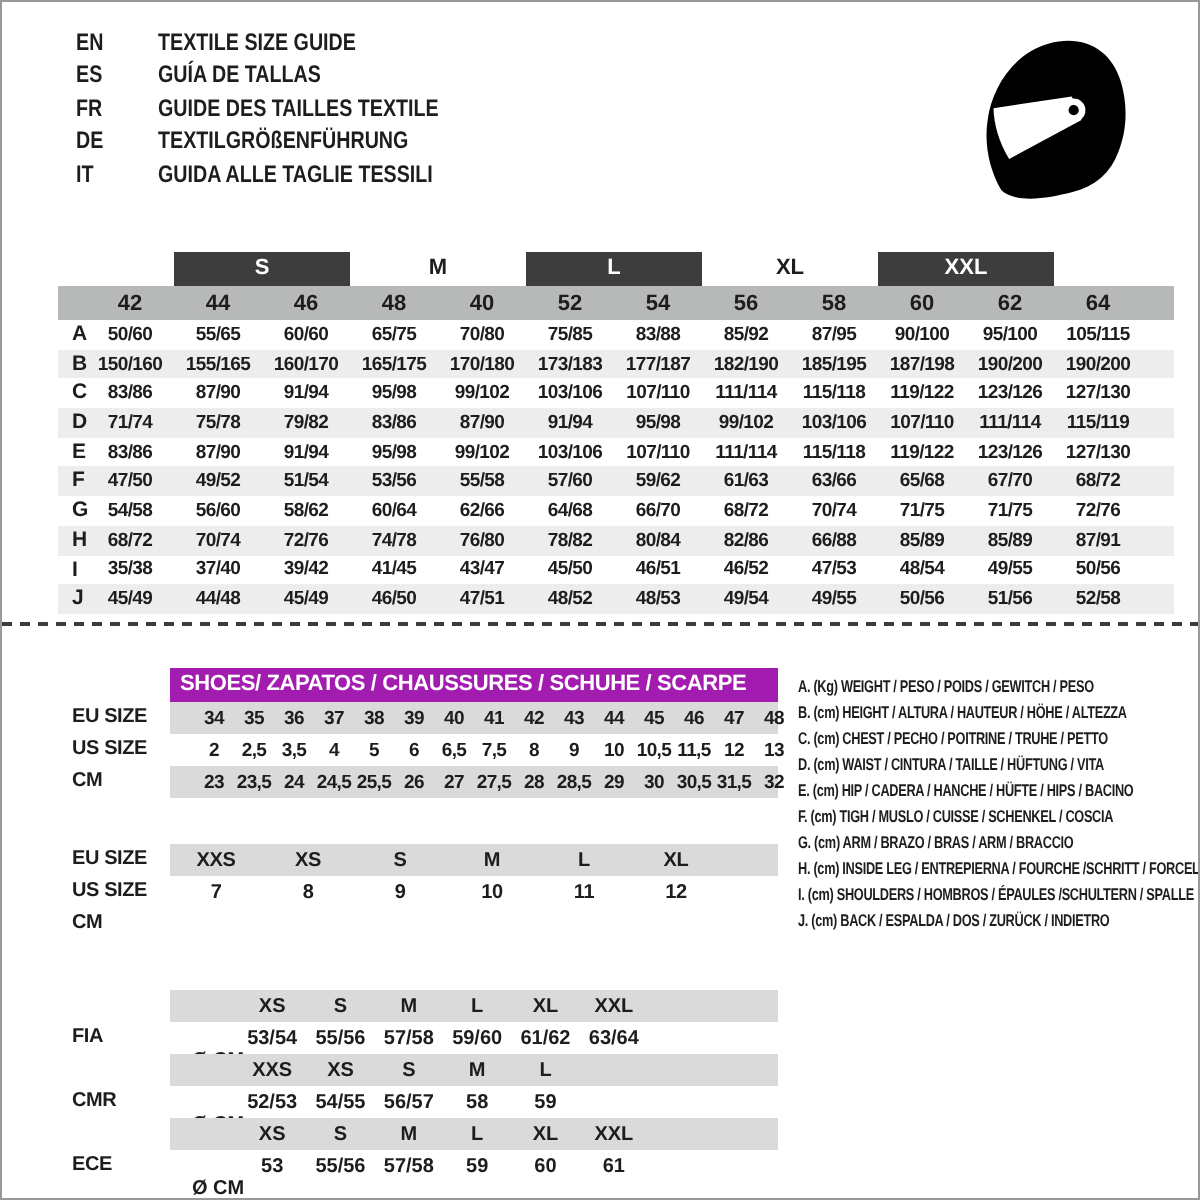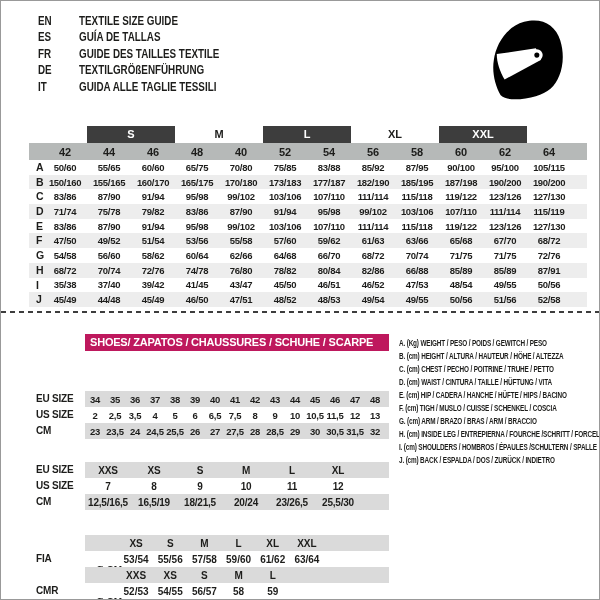--- a/index.html
+++ b/index.html
@@ -22,30 +22,30 @@
   .size-strip .grid12 span{font-size:11px;}
   .mrows{position:absolute;left:28px;top:159px;width:558px;}
   .mrow{position:relative;height:14.7px;}
   .mrow.shade{background:#ededed;}
   .mletter{position:absolute;left:7px;top:0;line-height:14.7px;font-size:10.5px;}
   .mrow .grid12 span{font-size:9.5px;letter-spacing:-.3px;white-space:nowrap;}
   
   .divider{position:absolute;left:0;top:310px;width:600px;height:2px;
            background:repeating-linear-gradient(90deg,#3d3d3d 0 5px,transparent 5px 9px);}
   
-  .section-bar{position:absolute;left:84px;width:304px;height:17px;background:#be185d;color:#fff;
+  .section-bar{position:absolute;left:84px;width:304px;height:17px;background:#a21caf;color:#fff;
                font-size:11px;line-height:17px;padding-left:5px;box-sizing:border-box;
                white-space:nowrap;overflow:hidden;letter-spacing:-.2px;}
-  .srow{position:absolute;left:0;width:596px;height:16px;margin-top:40px;}
+  .srow{position:absolute;left:0;width:596px;height:16px;}
   .side-label{position:absolute;left:35px;top:0;line-height:16px;font-size:10px;letter-spacing:-.2px;}
   .sband{position:absolute;left:84px;top:0;width:304px;height:16px;}
   .sband.shade{background:#dadada;}
   .cells{position:absolute;top:0;height:16px;display:grid;align-items:center;text-align:center;}
   .cells span{white-space:nowrap;}
-  .shoe-grid{left:0;width:300px;grid-template-columns:repeat(15,1fr);font-size:9.5px;letter-spacing:-.3px;}
+  .shoe-grid{left:12px;width:300px;grid-template-columns:repeat(15,1fr);font-size:9.5px;letter-spacing:-.3px;}
   .glove-grid{left:0;width:276px;grid-template-columns:repeat(6,1fr);font-size:10px;letter-spacing:-.2px;}
   .helm-grid{left:34px;width:205px;grid-template-columns:repeat(6,1fr);font-size:10px;}
   .helm-unit{position:absolute;left:11px;top:12px;line-height:16px;font-size:10px;}
   
   .legend{position:absolute;left:398px;top:337px;width:262px;transform:scaleX(.75);
           transform-origin:0 0;font-size:8.5px;letter-spacing:-.2px;}
   .legend-item{margin-bottom:2.5px;}
   .legend-line{line-height:10.5px;white-space:nowrap;}
 </style>
 </head>
@@ -361,30 +361,20 @@
             <span class="cell">8</span>
             <span class="cell">9</span>
             <span class="cell">10</span>
             <span class="cell">11</span>
             <span class="cell">12</span>
           </span>
         </div>
       </div>
       <div class="srow" style="top: 453px;">
         <span class="side-label cell">CM</span>
-        <div class="sband shade">
-          <span class="cells glove-grid">
-            <span class="cell">12,5/16,5</span>
-            <span class="cell">16,5/19</span>
-            <span class="cell">18/21,5</span>
-            <span class="cell">20/24</span>
-            <span class="cell">23/26,5</span>
-            <span class="cell">25,5/30</span>
-          </span>
-        </div>
       </div>
     </div>
 
   <div id="helmet-rows">
       <div class="srow" style="top: 494px;">
         <div class="sband shade">
           <span class="cells helm-grid">
             <span class="cell">XS</span>
             <span class="cell">S</span>
             <span class="cell">M</span>

